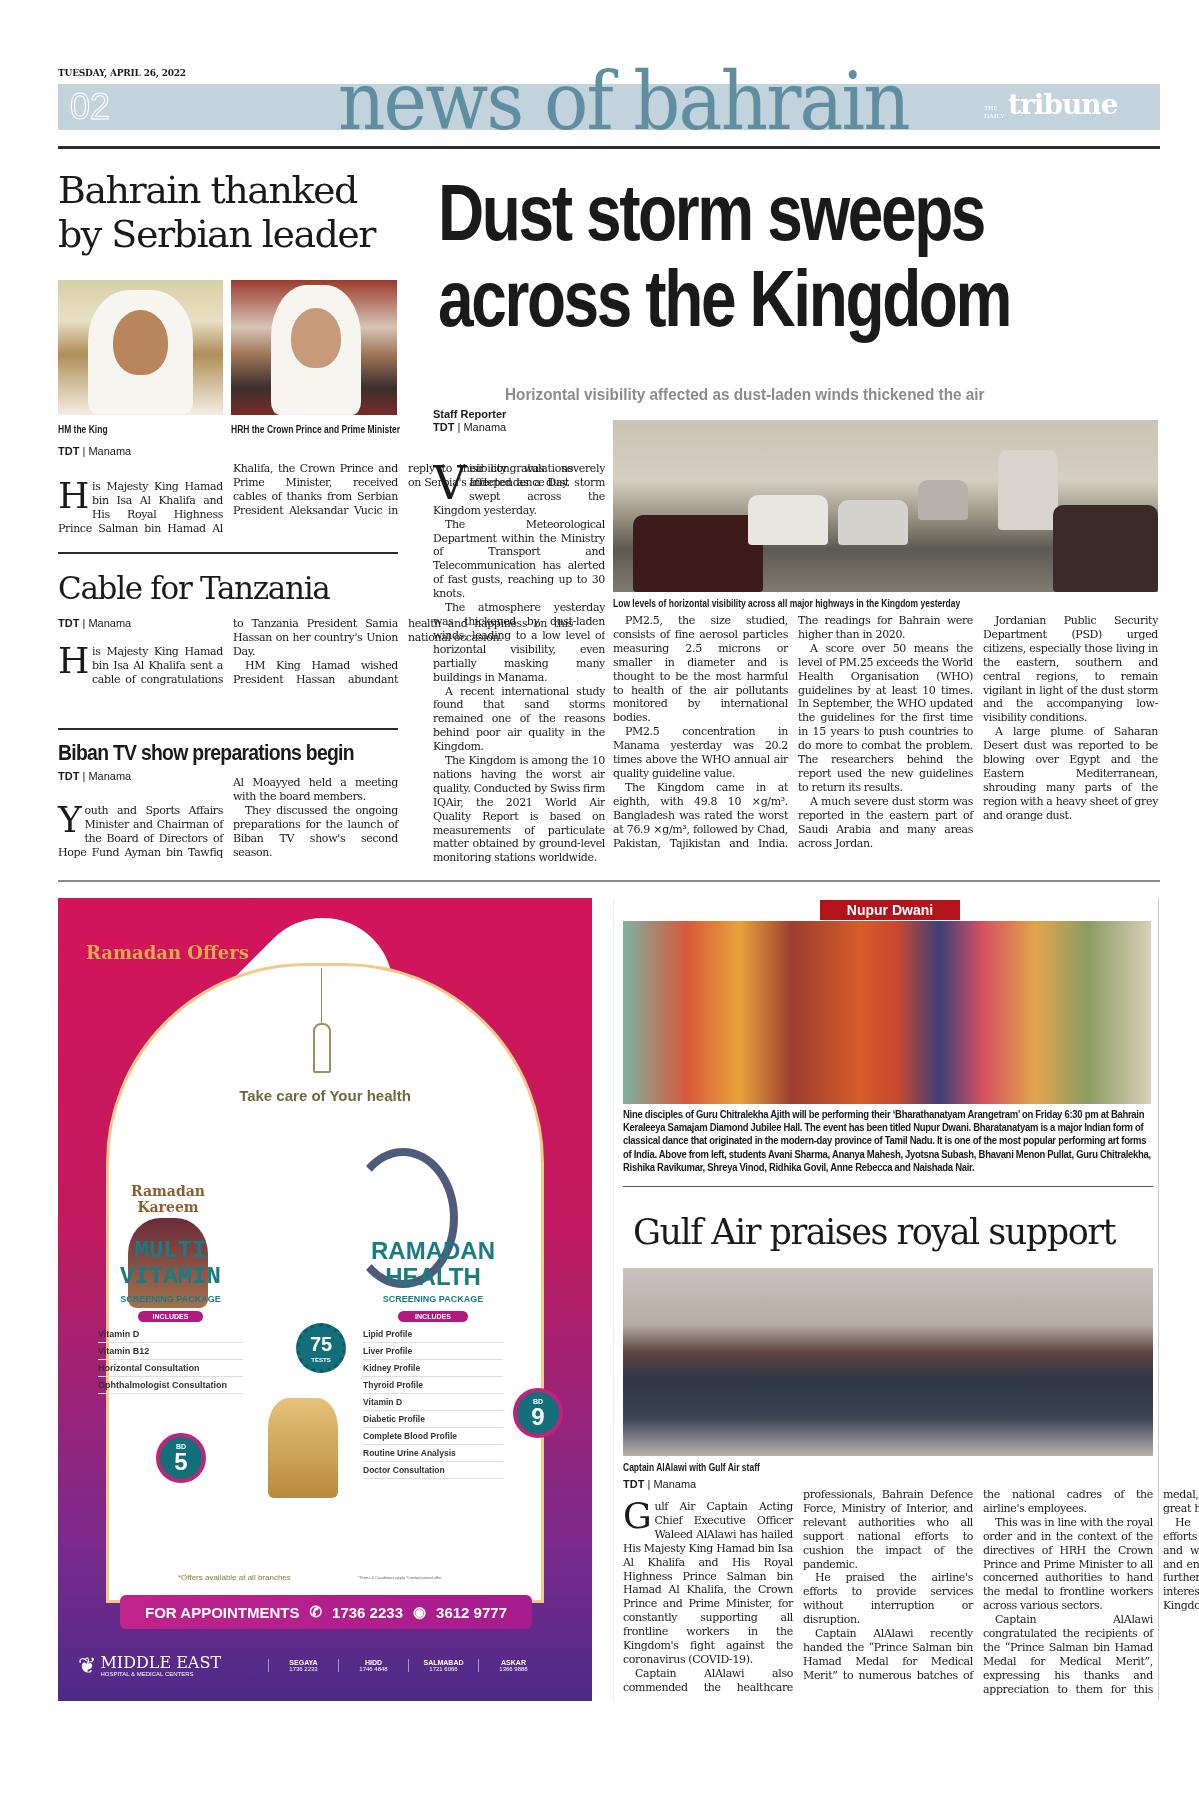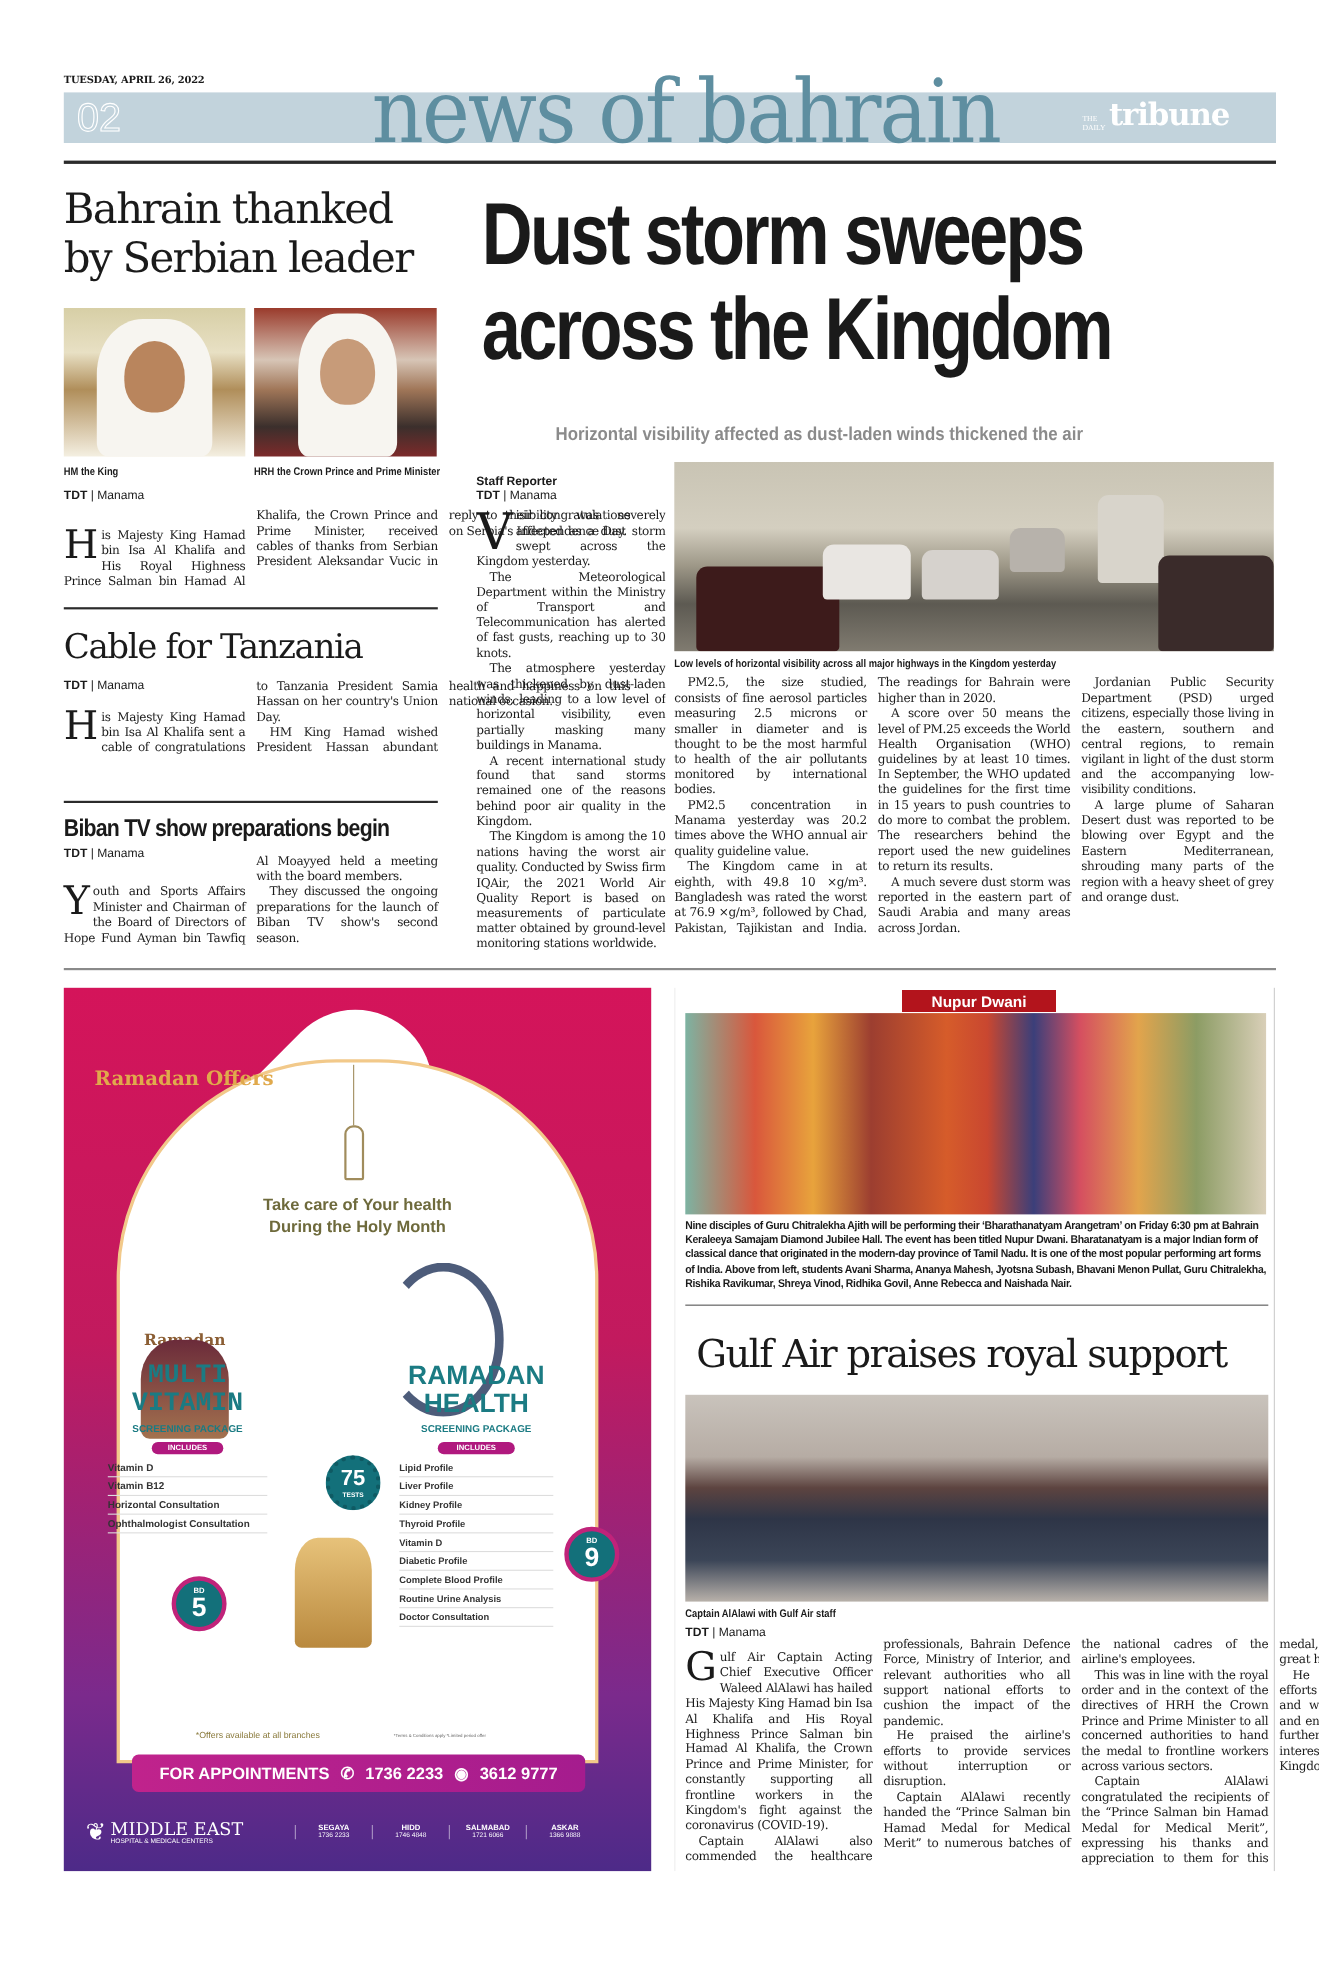--- a/index.html
+++ b/index.html
@@ -43,21 +43,21 @@
   #h-main { left: 438px; top: 170px; width: 720px; font-family: "Liberation Sans", sans-serif; font-weight: bold; font-size: 80px; line-height: 86px; letter-spacing: -3px; transform: scaleX(0.8); transform-origin: left; white-space: nowrap; }
   #h-sub { left: 505px; top: 385px; font-family: "Liberation Sans", sans-serif; font-size: 17px; color: #8b8b8b; font-weight: bold; transform: scaleX(0.9); transform-origin: left; white-space: nowrap; }
 
   #photo-dust { left: 613px; top: 420px; width: 545px; height: 172px; background: linear-gradient(180deg, #c9c4b4 0%, #d4cfc0 35%, #9d9787 55%, #5d5a52 75%, #807b70 100%); overflow: hidden; }
   .car { position: absolute; border-radius: 10px 10px 4px 4px; }
 
   
   #ad { left: 58px; top: 898px; width: 534px; height: 803px; background: linear-gradient(180deg, #d4145a 0%, #c21a5e 40%, #7b2a8c 80%, #4d2a88 100%); overflow: hidden; }
   #ad-arch { left: 48px; top: 65px; width: 438px; height: 640px; background: #ffffff; border-radius: 200px 200px 0 0; border: 3px solid #f2c98a; }
   #ad-arch-top { left: 195px; top: 20px; width: 140px; height: 140px; background: #ffffff; border-radius: 50% 50% 0 0; transform: rotate(45deg); }
-  .ad-gold { color: #c58d34; font-family: "DejaVu Serif", serif; font-weight: bold; margin-top: 28px; }
+  .ad-gold { color: #c58d34; font-family: "DejaVu Serif", serif; font-weight: bold; }
   .ad-teal { color: #1b7b83; font-family: "Liberation Sans", sans-serif; font-weight: 900; text-align: center; }
   .ad-pill { background: #b0197e; color: #fff; font-family: "Liberation Sans", sans-serif; font-weight: bold; font-size: 7px; text-align: center; border-radius: 8px; padding: 2px 0; }
   .ad-list { font-family: "Liberation Sans", sans-serif; font-weight: bold; font-size: 9px; color: #333; text-align: left; }
   .ad-list div { padding: 3px 0; border-bottom: 1px solid #ddd; }
   .price-badge { border-radius: 50%; background: #13707a; color: #fff; text-align: center; font-family: "Liberation Sans", sans-serif; font-weight: bold; border: 4px solid #c0237a; }
   #ad-cta { left: 62px; top: 697px; width: 412px; height: 34px; background: linear-gradient(90deg, #c0238c, #a51c8e); border-radius: 6px; color: #fff; font-family: "Liberation Sans", sans-serif; font-weight: bold; font-size: 15px; display: flex; align-items: center; justify-content: center; gap: 10px; }
   #ad-footer { left: 20px; top: 745px; width: 500px; height: 45px; display: flex; align-items: center; color: #fff; font-family: "Liberation Sans", sans-serif; }
   .branch { width: 70px; text-align: center; border-left: 1px solid rgba(255,255,255,0.5); font-size: 7px; font-weight: bold; }
   .branch .ph { font-weight: normal; font-size: 6px; }
 
@@ -126,21 +126,21 @@
   <div style="height:28px;"></div>
   <p class="first"><span class="dropcap">Y</span><span>outh and Sports Affairs Minister and Chairman of the Board of Directors of Hope Fund Ayman bin Tawfiq Al Moayyed held a meeting with the board members.</span></p>
   <p>They discussed the ongoing preparations for the launch of Biban TV show's second season.</p>
 </div>
 
 <div class="abs" id="h-main">
   <div>Dust storm sweeps</div>
   <div>across the Kingdom</div>
 </div>
 <div class="abs" id="h-sub">Horizontal visibility affected as dust-laden winds thickened the air</div>
-<div class="abs byline" style="left:433px; top:432px; line-height:13px;">
+<div class="abs byline" style="left:433px; top:408px; line-height:13px;">
   <div style="font-weight:bold;">Staff Reporter</div>
   <div><b>TDT</b> | <span>Manama</span></div>
 </div>
 
 <div class="abs photo" id="photo-dust">
   <div class="car" style="left:20px; top:95px; width:130px; height:77px; background:#3d1b1b;"></div>
   <div class="car" style="left:135px; top:75px; width:80px; height:50px; background:#e9e6e2;"></div>
   <div class="car" style="left:225px; top:80px; width:70px; height:45px; background:#d6d2cd;"></div>
   <div class="car" style="left:305px; top:60px; width:50px; height:40px; background:#b7b2ab;"></div>
   <div class="car" style="left:385px; top:30px; width:60px; height:80px; background:#d8d4cb;"></div>
@@ -171,21 +171,20 @@
 <div class="abs" id="ad">
   <div class="abs" id="ad-arch-top"></div>
   <div class="abs" id="ad-arch"></div>
 
   <div class="abs ad-gold" style="left:28px; top:45px; font-size:18px; line-height:20px; color:#e0a94c;">Ramadan Offers</div>
   <div class="abs" style="left:263px; top:70px; width:1px; height:55px; background:#a08c5c;"></div>
   <div class="abs" style="left:255px; top:125px; width:18px; height:50px; border:2px solid #a08c5c; border-radius:8px 8px 2px 2px;"></div>
 
   <div class="abs" style="left:0; top:188px; width:534px; text-align:center; font-family:'Liberation Sans',sans-serif; font-weight:bold; font-size:15px; color:#6e6a3c; line-height:20px;">
     <div>Take care of Your health</div>
-    <div>During the Holy Month</div>
   </div>
 
   <div class="abs ad-gold" style="left:70px; top:285px; font-size:14px; color:#8b5e34; width:80px; text-align:center;">Ramadan Kareem</div>
   <div class="abs" style="left:70px; top:320px; width:80px; height:90px; border-radius:40% 40% 10% 10%; background:linear-gradient(180deg,#6b2b3a,#a3724f);"></div>
   <div class="abs" style="left:290px; top:250px; width:110px; height:140px; border-radius:50%; border:8px solid #4d5c7a; border-left-color:transparent;"></div>
 
   <div class="abs ad-teal" style="left:40px; top:340px; width:145px; font-size:24px; line-height:26px;font-family:Liberation Mono, monospace;">
     <div>MULTI</div>
     <div>VITAMIN</div>
   </div>

